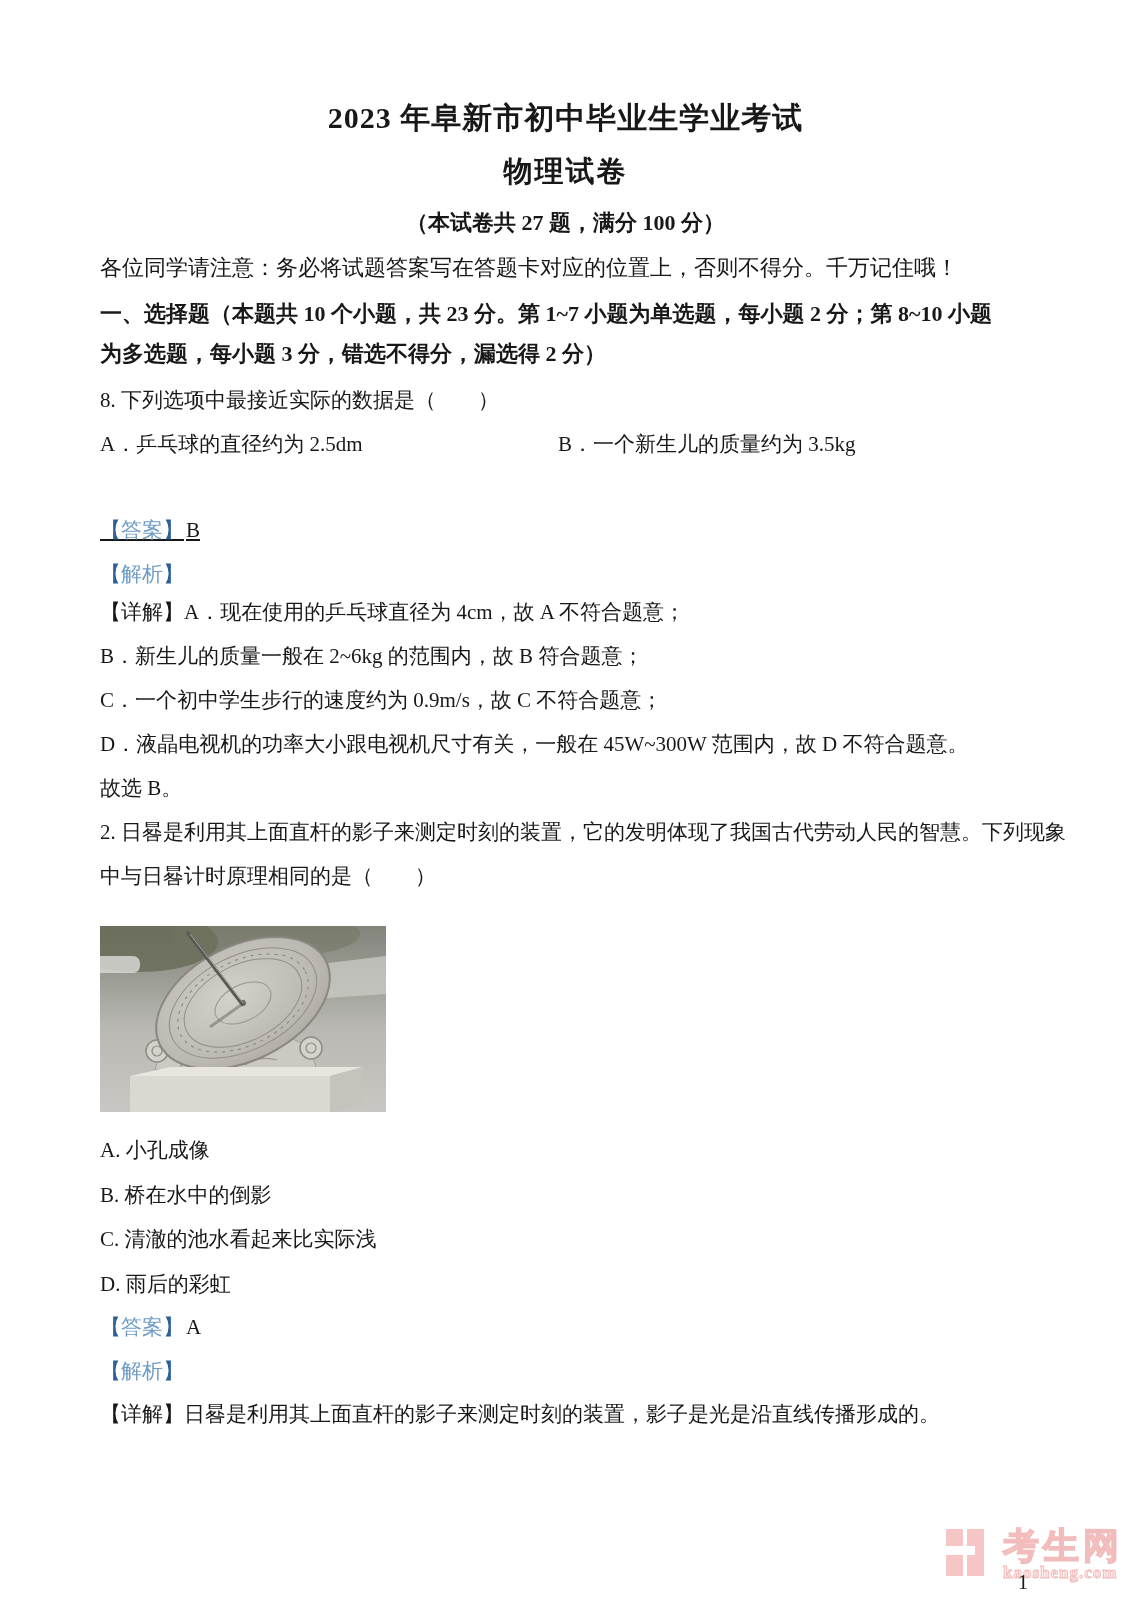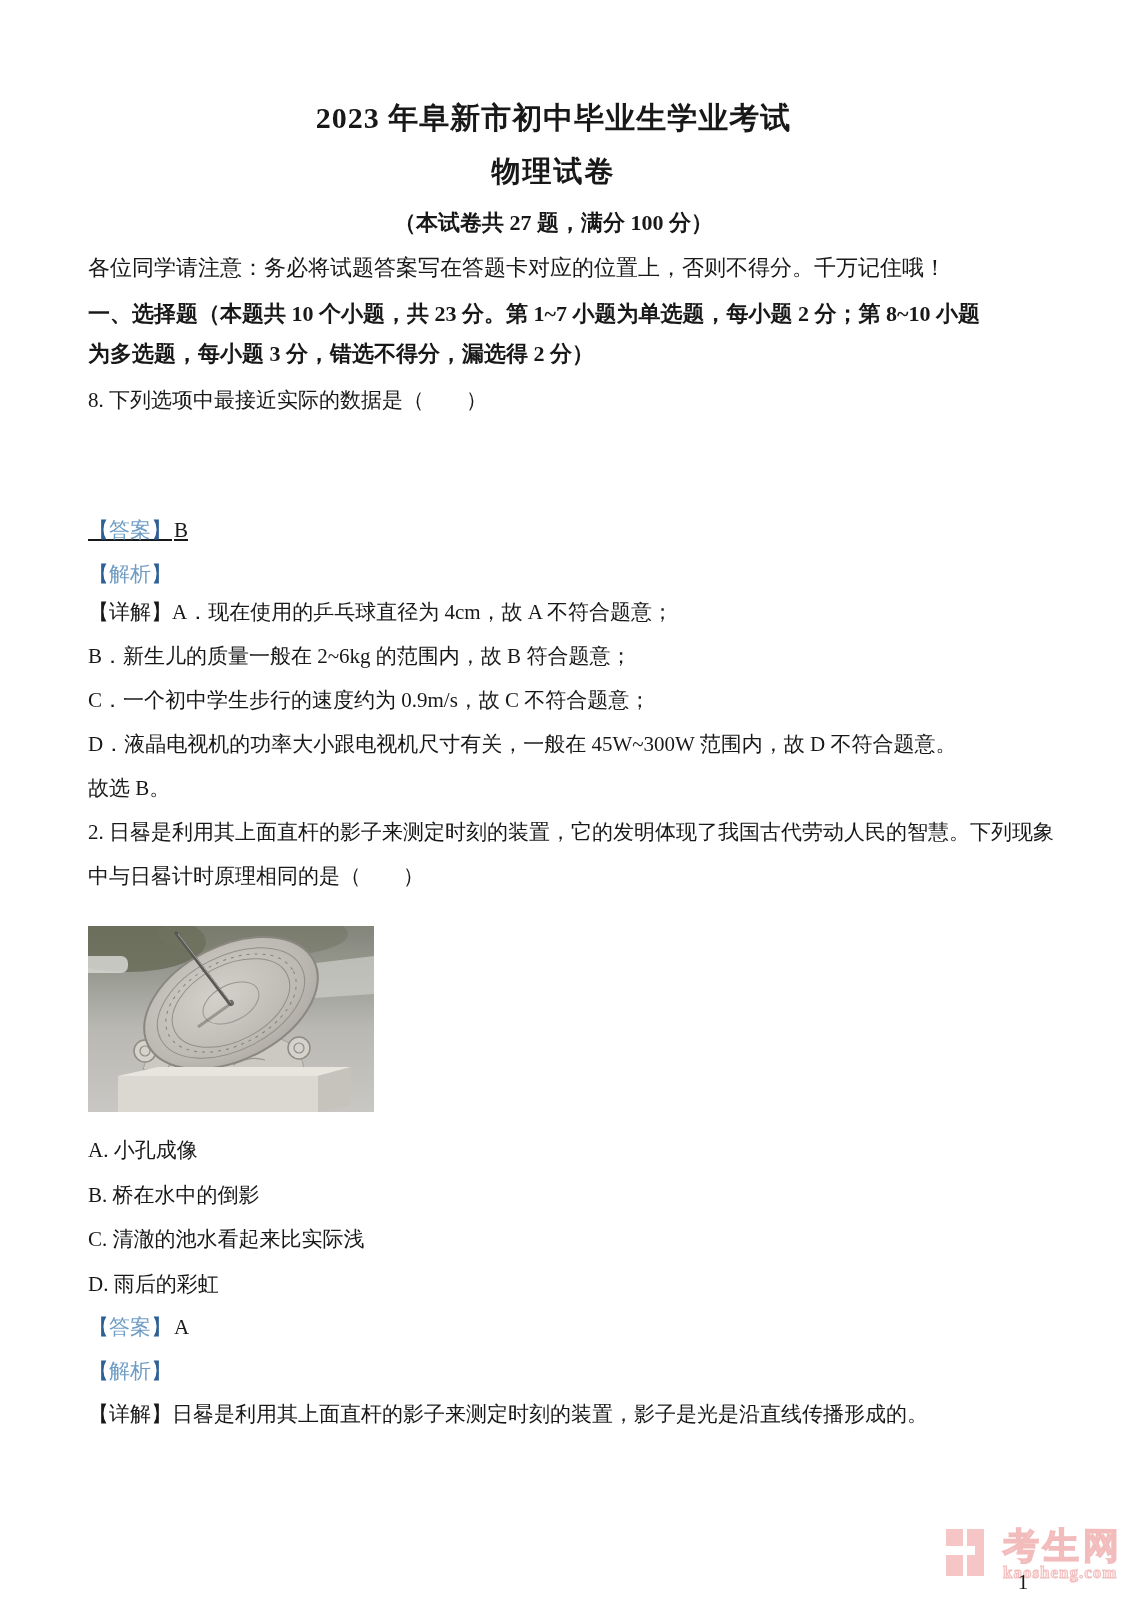--- a/index.html
+++ b/index.html
@@ -4,21 +4,21 @@
 <style>
   html,body{margin:0;padding:0;background:#ffffff;}
   .page{
     position:relative;
     width:1131px;height:1600px;
     background:#ffffff;
     font-family:"Liberation Serif","DejaVu Serif",serif;
     color:#181818;
     overflow:hidden;
   }
-  .content{position:absolute;left:88px;top:0;width:931px;height:1600px;}
+  .content{position:absolute;left:100px;top:0;width:931px;height:1600px;}
   .abs{position:absolute;left:0;white-space:nowrap;}
   .center{width:931px;text-align:center;}
   .t1{top:98px;font-size:30px;font-weight:700;letter-spacing:1px;}
   .t2{top:152px;font-size:29px;font-weight:700;letter-spacing:2px;}
   .t3{top:208px;font-size:22px;font-weight:700;}
   .notice{top:253px;font-size:22px;font-weight:400;}
   .sec1{top:299px;font-size:22px;font-weight:700;}
   .sec2{top:339px;font-size:22px;font-weight:700;}
   .body-line{font-size:21px;}
   .q1stem{top:386px;}
@@ -61,20 +61,24 @@
     <div class="abs center t1">2023 年阜新市初中毕业生学业考试</div>
     <div class="abs center t2">物理试卷</div>
     <div class="abs center t3">（本试卷共 27 题，满分 100 分）</div>
     <div class="abs notice">各位同学请注意：务必将试题答案写在答题卡对应的位置上，否则不得分。千万记住哦！</div>
 
     <div class="abs sec1">一、选择题（本题共 10 个小题，共 23 分。第 1~7 小题为单选题，每小题 2 分；第 8~10 小题</div>
     <div class="abs sec2">为多选题，每小题 3 分，错选不得分，漏选得 2 分）</div>
 
     <div class="abs body-line q1stem">8. 下列选项中最接近实际的数据是（　　）</div>
 
+    <div class="abs body-line optrow row1">
+      <span>A．乒乓球的直径约为 2.5dm</span>
+      <span class="optcol2">B．一个新生儿的质量约为 3.5kg</span>
+    </div>
 
     <div class="abs body-line ans1">
       <span class="bk">【</span><span class="bl">答案</span><span class="bk">】</span><span class="ansletter">B</span>
     </div>
     <div class="abs body-line ana1">
       <span class="bk">【</span><span class="bl">解析</span><span class="bk">】</span>
     </div>
 
     <div class="abs body-line d1a">
       <span>【详解】</span><span>A．现在使用的乒乓球直径为 4cm，故 A 不符合题意；</span>

